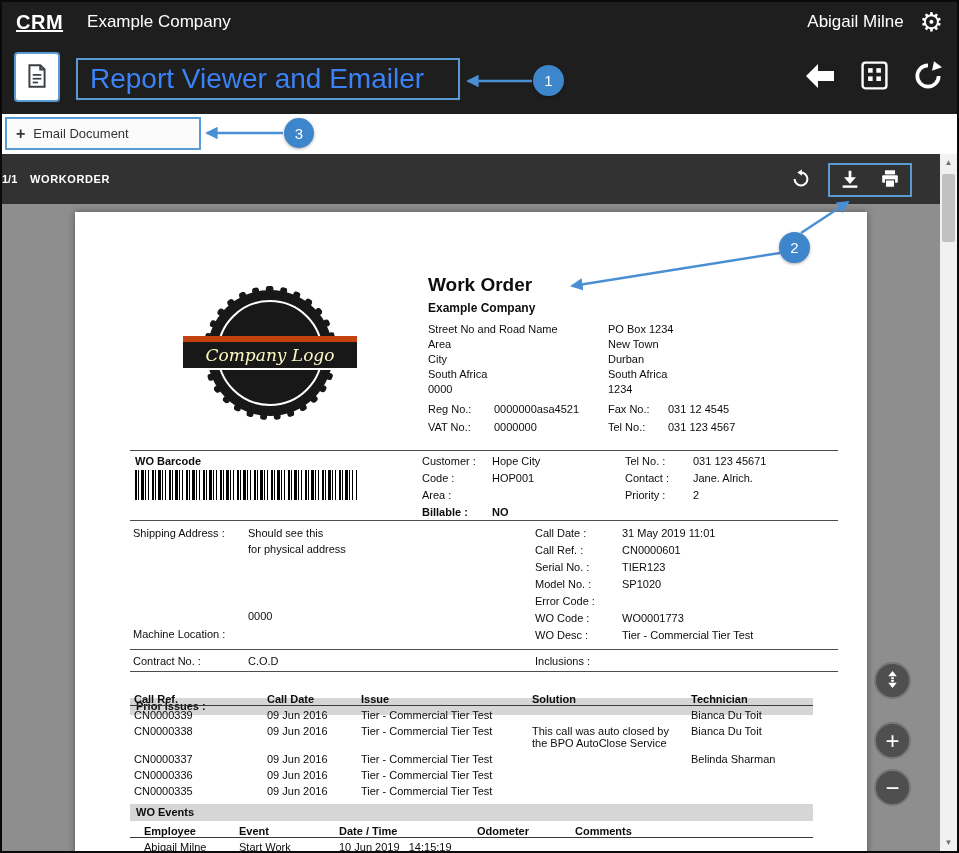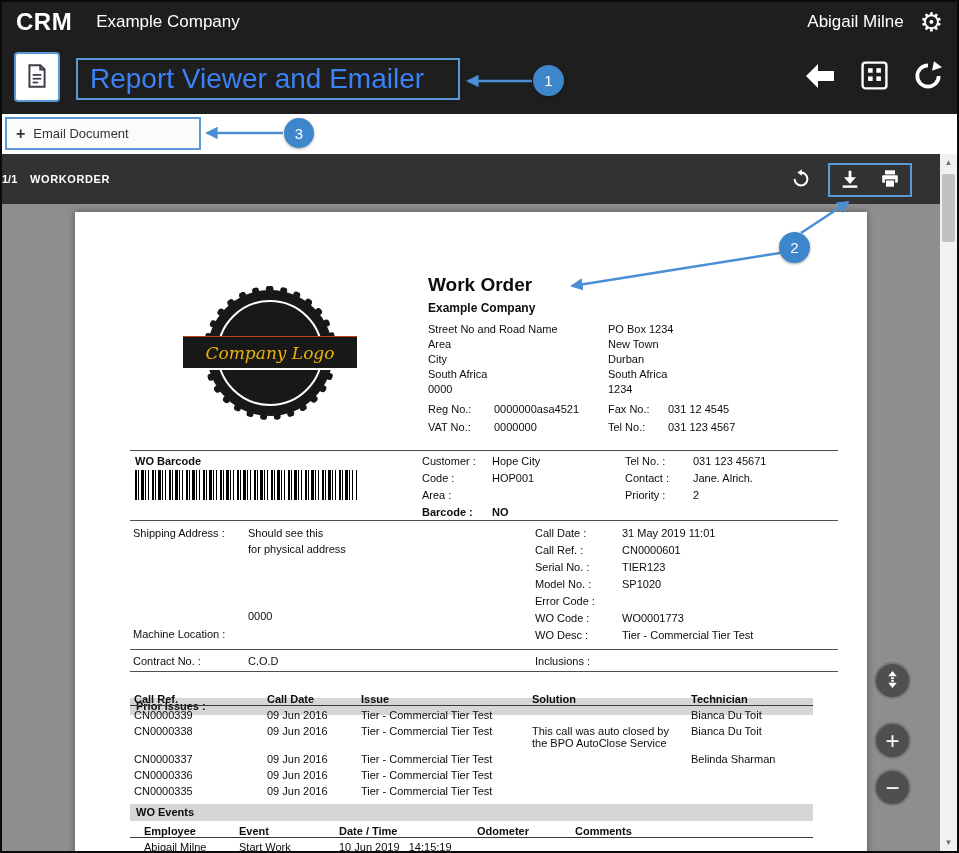--- a/index.html
+++ b/index.html
@@ -5,21 +5,21 @@
   * { margin:0; padding:0; box-sizing:border-box; }
   html,body { background:#ffffff; }
   body { width:959px; height:853px; font-family:"Liberation Sans", sans-serif; }
 
   .window { position:relative; width:959px; height:853px; border:2px solid #0a0a0a;
             background:#8e8e8e; overflow:hidden; }
 
   
   .app-header { position:absolute; top:0; left:0; width:100%; height:40px; background:#1e1e1e;
                 display:flex; align-items:center; padding:0 14px; color:#fff; z-index:2; }
-  .crm-logo { font-size:24px; font-weight:bold; letter-spacing:0.5px; }
+  .crm-logo { font-size:20px; font-weight:bold; letter-spacing:0.5px;text-decoration:underline; }
   .company-name { margin-left:24px; font-size:17px; }
   .flex-spacer { flex:1; }
   .user-name { font-size:17px; margin-right:16px; }
   .gear-btn { font-size:26px; line-height:1; color:#fff; background:none; border:none; cursor:pointer; }
 
   
   .toolbar { position:absolute; top:40px; left:0; width:100%; height:72px; background:#1e1e1e; z-index:2; }
   .doc-btn { position:absolute; left:12px; top:10px; width:46px; height:50px; background:#fff;
              border:2px solid #5b9bd5; border-radius:4px; display:flex; align-items:center;
              justify-content:center; cursor:pointer; }
@@ -57,22 +57,22 @@
   .page { position:absolute; left:73px; top:8px; width:792px; height:945px; background:#fff;
           box-shadow:0 0 7px rgba(0,0,0,0.4); font-size:11px; color:#0d0d0d; line-height:12px; }
 
   
   .seal { position:absolute; left:108px; top:78px; width:174px; height:130px; }
   .seal-circle { position:absolute; left:24px; top:0; width:126px; height:126px; border-radius:50%;
                  background:#181818; outline:7px dotted #181818; outline-offset:-3px; }
   .seal-ring { position:absolute; left:34px; top:10px; width:106px; height:106px; border:2px solid #fff;
                border-radius:50%; }
   .seal-band { position:absolute; left:0; top:46px; width:174px; height:34px; background:#181818;
-               border-top:1px solid #c2410c; border-bottom:2px solid #fff; display:flex; align-items:center;
-               justify-content:center; color:#eab308; font-family:"DejaVu Serif", serif; font-style:italic;
+               border-top:6px solid #c2410c; border-bottom:2px solid #fff; display:flex; align-items:center;
+               justify-content:center; color:#fef9c3; font-family:"DejaVu Serif", serif; font-style:italic;
                font-size:17px; }
 
   
   .head-block { position:absolute; left:353px; top:62px; width:410px; }
   .doc-title { font-size:19px; font-weight:bold; line-height:22px; }
   .doc-company { font-size:12px; font-weight:bold; margin-top:6px; }
   .addr-grid { margin-top:9px; display:grid; grid-template-columns:180px auto; row-gap:3px; }
   .regvat-grid { margin-top:8px; display:grid; grid-template-columns:66px 114px 60px auto; row-gap:6px; }
 
   .hline { position:absolute; left:55px; width:708px; border-top:1px solid #4d4d4d; }
@@ -270,21 +270,21 @@
       <div class="wo-barcode-label bold">WO Barcode</div>
       <div class="barcode"></div>
 
       <div class="cust-grid">
         <span>Customer :</span>
         <span>Hope City</span>
         <span>Code :</span>
         <span>HOP001</span>
         <span>Area :</span>
         <span></span>
-        <span class="bold">Barcode :</span>
+        <span class="bold">Billable :</span>
         <span class="bold">NO</span>
       </div>
 
       <div class="contact-grid">
         <span>Tel No. :</span>
         <span>031 123 45671</span>
         <span>Contact :</span>
         <span>Jane. Alrich.</span>
         <span>Priority :</span>
         <span>2</span>

